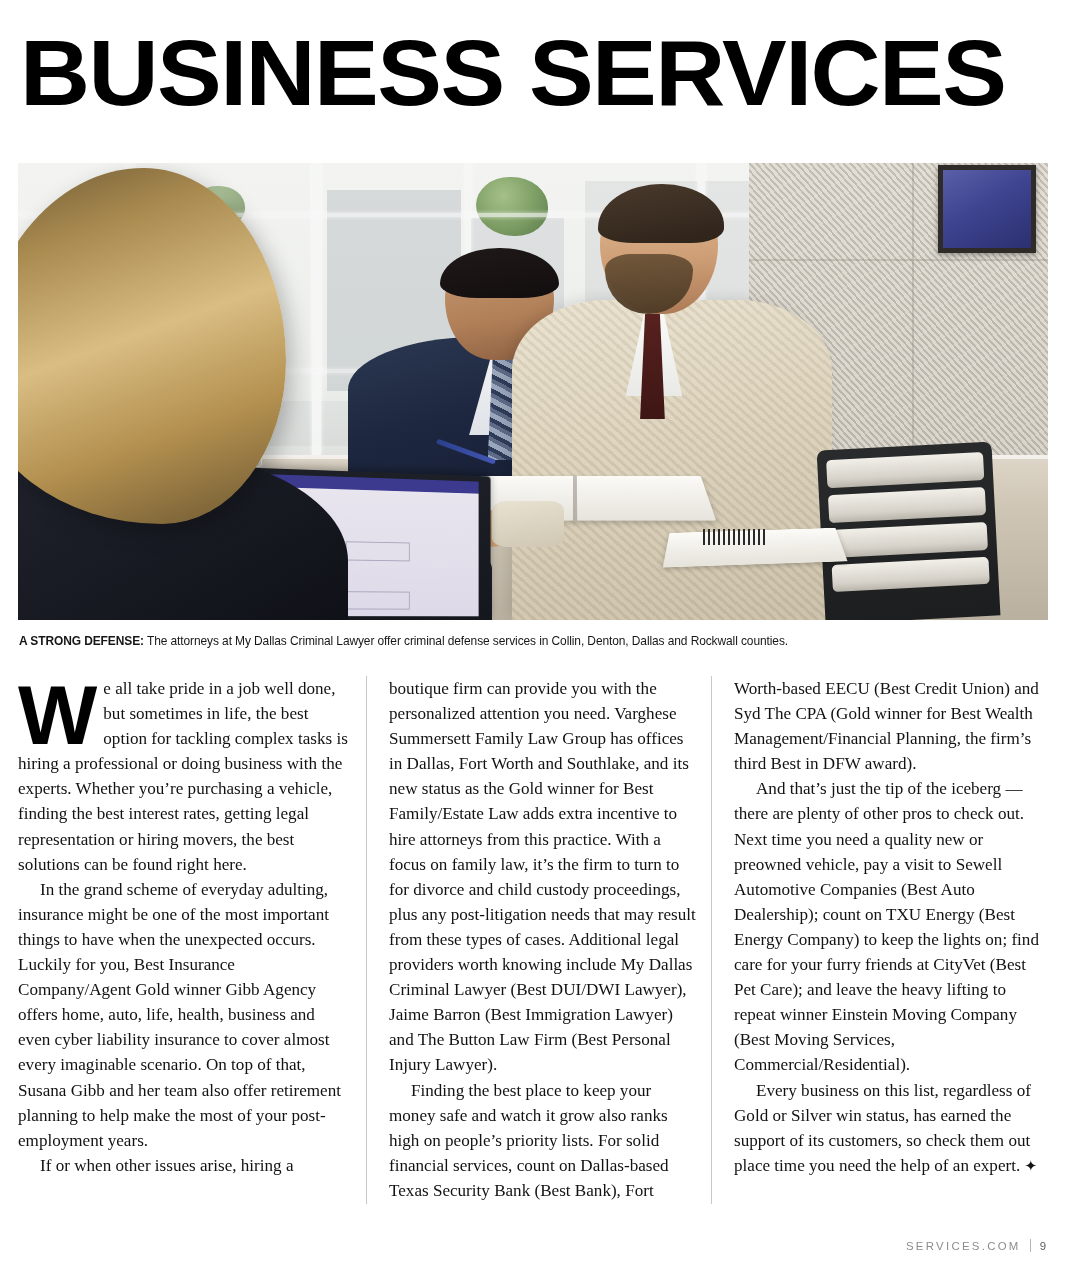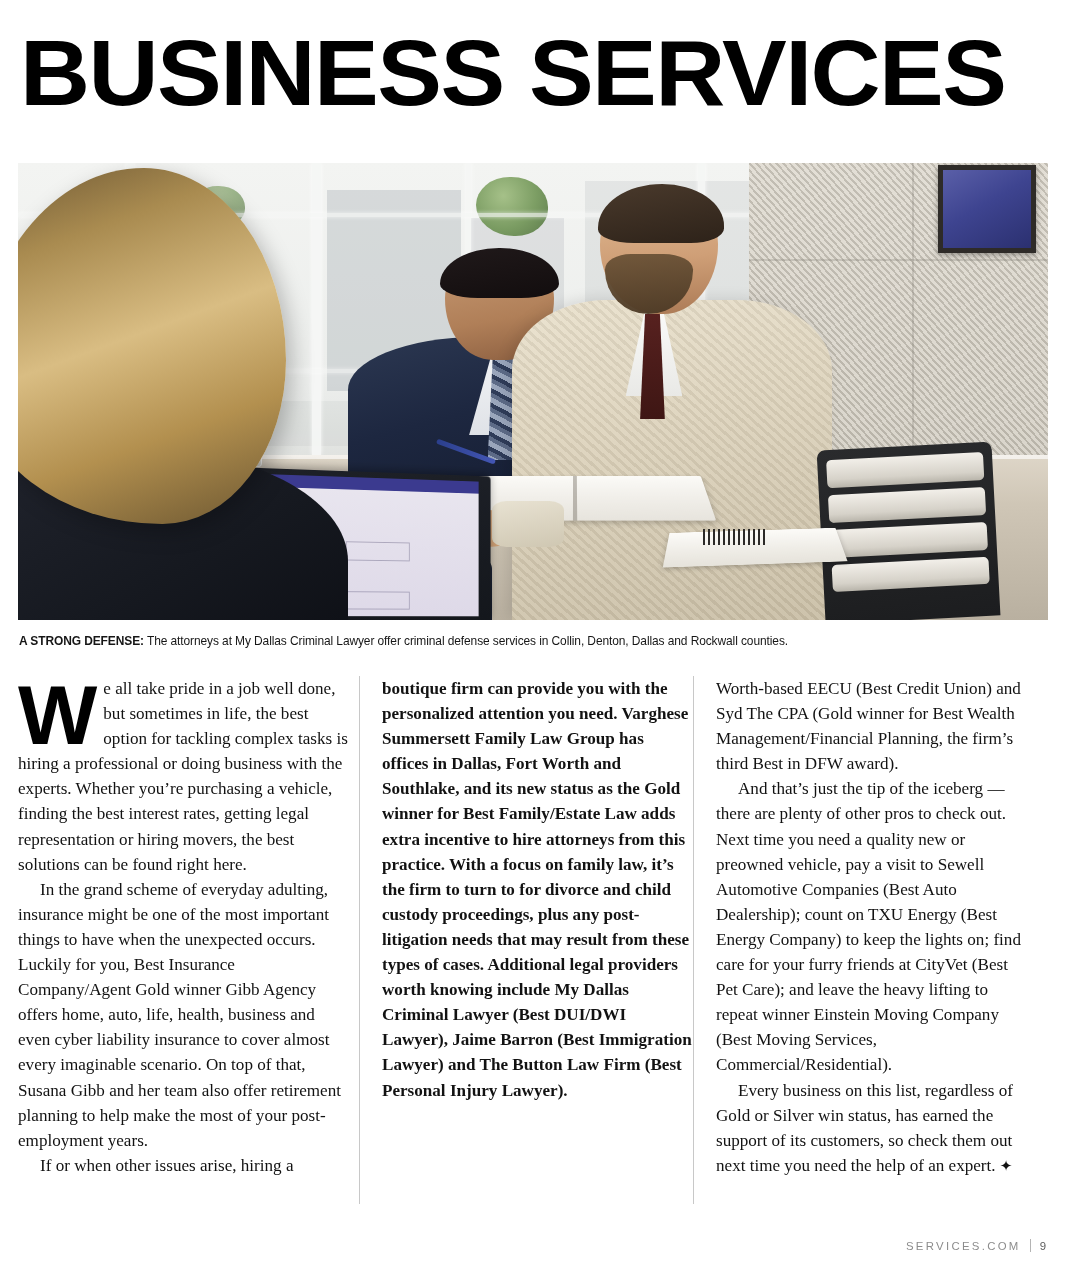--- a/index.html
+++ b/index.html
@@ -434,22 +434,22 @@
     font-size: 17.1px;
     line-height: 25.1px;
     color: #121212;
     text-align: left;
   }
   .col.mid, .col.right {
     padding-left: 22px;
     width: 311px;
     border-left: 1px solid #c8c8c8;
   }
-  .col.mid  { margin-left: 8px; font-weight: bold; }
-  .col.right{ }
+  .col.mid  { margin-left: 15px; }
+  .col.right{ margin-left: 11px; }
 
   .col p {
     margin: 0;
   }
   .col p + p {
     text-indent: 22px;
   }
 
   
   .dropcap {
@@ -588,26 +588,27 @@
 <div class="columns">
 
   <div class="col left">
     <p><span class="dropcap">W</span><span>e all take pride in a job well done, but sometimes in life, the best option for tackling complex tasks is hiring a professional or doing business with the experts. Whether you’re purchasing a vehicle, finding the best interest rates, getting legal representation or hiring movers, the best solutions can be found right here.</span></p>
     <p>In the grand scheme of everyday adulting, insurance might be one of the most important things to have when the unexpected occurs. Luckily for you, Best Insurance Company/Agent Gold winner Gibb Agency offers home, auto, life, health, business and even cyber liability insurance to cover almost every imaginable scenario. On top of that, Susana Gibb and her team also offer retirement planning to help make the most of your post-employment years.</p>
     <p>If or when other issues arise, hiring a</p>
   </div>
 
   <div class="col mid">
     <p>boutique firm can provide you with the personalized attention you need. Varghese Summersett Family Law Group has offices in Dallas, Fort Worth and Southlake, and its new status as the Gold winner for Best Family/Estate Law adds extra incentive to hire attorneys from this practice. With a focus on family law, it’s the firm to turn to for divorce and child custody proceedings, plus any post-litigation needs that may result from these types of cases. Additional legal providers worth knowing include My Dallas Criminal Lawyer (Best DUI/DWI Lawyer), Jaime Barron (Best Immigration Lawyer) and The Button Law Firm (Best Personal Injury Lawyer).</p>
+    <p>Finding the best place to keep your money safe and watch it grow also ranks high on people’s priority lists. For solid financial services, count on Dallas-based Texas Security Bank (Best Bank), Fort</p>
   </div>
 
   <div class="col right">
     <p>Worth-based EECU (Best Credit Union) and Syd The CPA (Gold winner for Best Wealth Management/Financial Planning, the firm’s third Best in DFW award).</p>
     <p>And that’s just the tip of the iceberg — there are plenty of other pros to check out. Next time you need a quality new or preowned vehicle, pay a visit to Sewell Automotive Companies (Best Auto Dealership); count on TXU Energy (Best Energy Company) to keep the lights on; find care for your furry friends at CityVet (Best Pet Care); and leave the heavy lifting to repeat winner Einstein Moving Company (Best Moving Services, Commercial/Residential).</p>
-    <p><span>Every business on this list, regardless of Gold or Silver win status, has earned the support of its customers, so check them out next time you need the help of an expert.</span> <span class="endmark">✦</span></p>
+    <p><span>Every business on this list, regardless of Gold or Silver win status, has earned the support of its customers, so check them out place time you need the help of an expert.</span> <span class="endmark">✦</span></p>
   </div>
 
 </div>
 
 <div class="footer">
   <span>SERVICES.COM</span>
   <span class="rule"></span>
   <span class="pg">9</span>
 </div>
 

